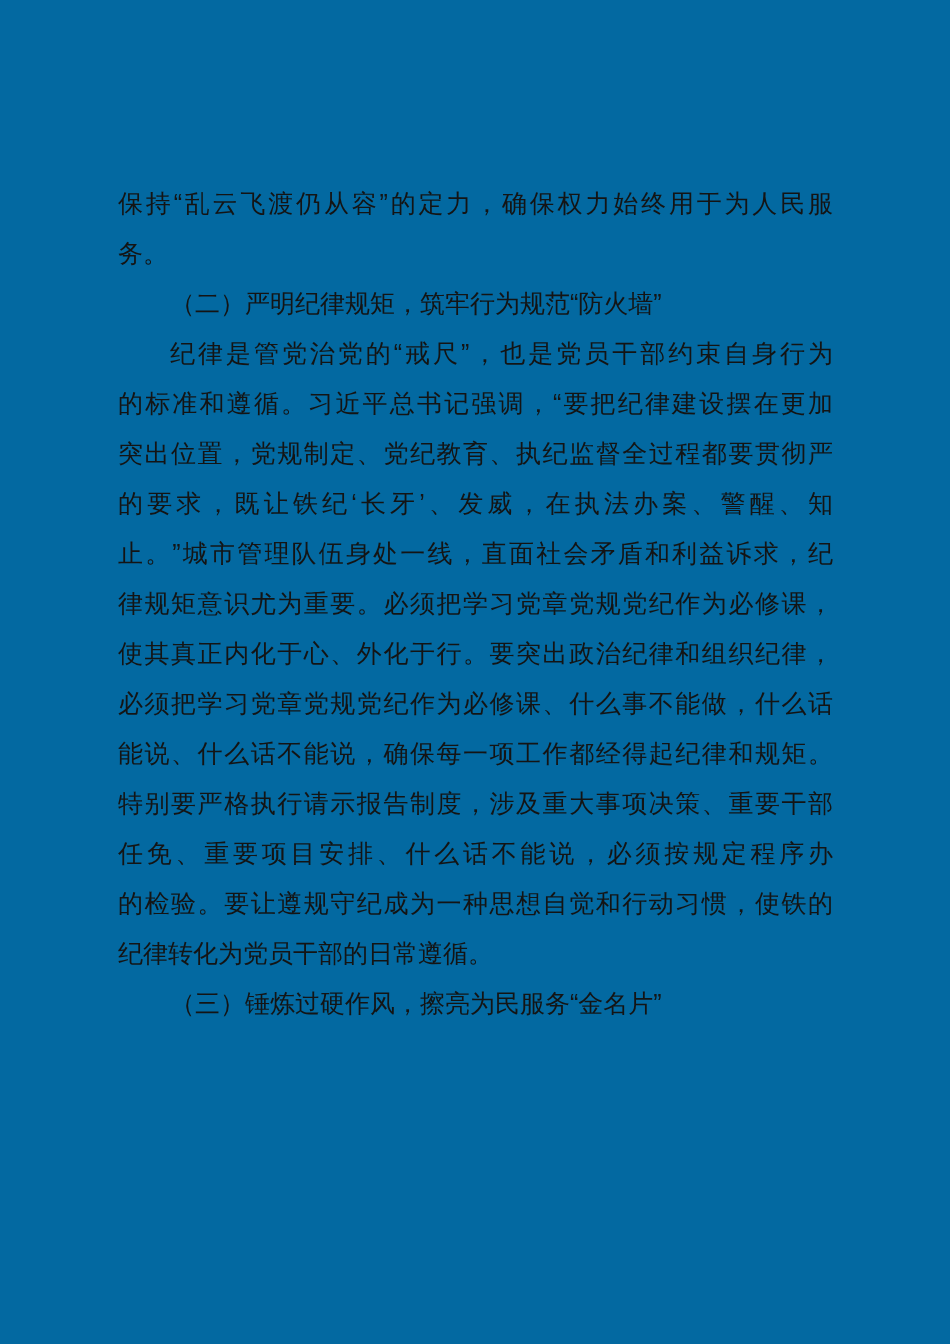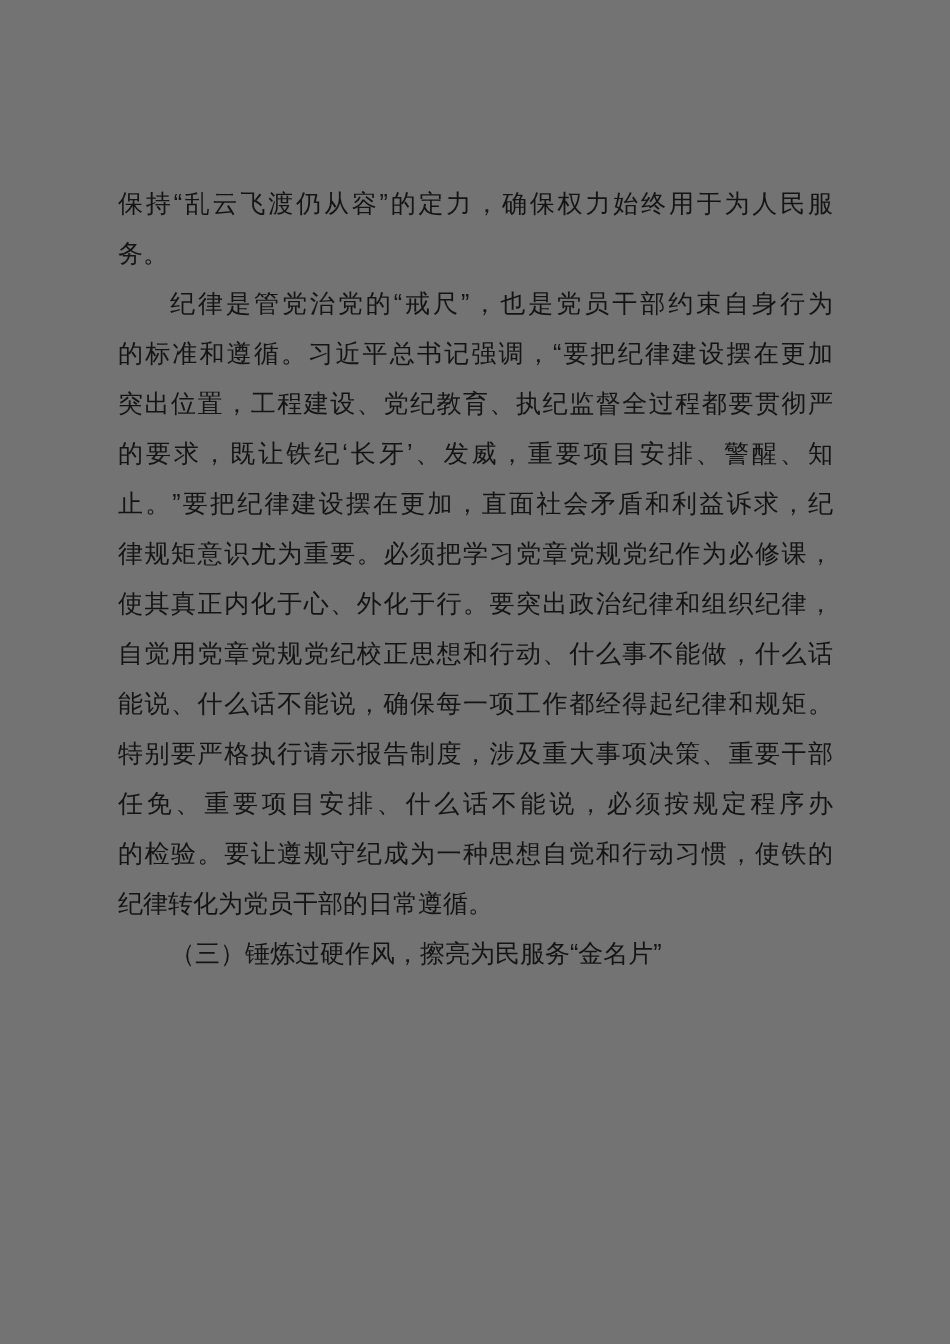--- a/index.html
+++ b/index.html
@@ -35,32 +35,33 @@
     text-align: justify;
     text-align-last: justify;
   }
   .line.indent {
     text-indent: 52px;
   }
 </style>
 </head>
 <body>
 
-<div class="page" style="background: #737373;">
+<div class="page" style="background: #0369a1;">
   <div class="text-area" style="color: rgb(20, 20, 20);">
       <div class="line fill">保持“乱云飞渡仍从容”的定力，确保权力始终用于为人民服</div>
       <div class="line">务。</div>
+      <div class="line indent">（二）严明纪律规矩，筑牢行为规范“防火墙”</div>
       <div class="line indent fill">纪律是管党治党的“戒尺”，也是党员干部约束自身行为</div>
       <div class="line fill">的标准和遵循。习近平总书记强调，“要把纪律建设摆在更加</div>
-      <div class="line fill">突出位置，工程建设、党纪教育、执纪监督全过程都要贯彻严</div>
-      <div class="line fill">的要求，既让铁纪‘长牙’、发威，重要项目安排、警醒、知</div>
-      <div class="line fill">止。”要把纪律建设摆在更加，直面社会矛盾和利益诉求，纪</div>
+      <div class="line fill">突出位置，党规制定、党纪教育、执纪监督全过程都要贯彻严</div>
+      <div class="line fill">的要求，既让铁纪‘长牙’、发威，在执法办案、警醒、知</div>
+      <div class="line fill">止。”城市管理队伍身处一线，直面社会矛盾和利益诉求，纪</div>
       <div class="line fill">律规矩意识尤为重要。必须把学习党章党规党纪作为必修课，</div>
       <div class="line fill">使其真正内化于心、外化于行。要突出政治纪律和组织纪律，</div>
-      <div class="line fill">自觉用党章党规党纪校正思想和行动、什么事不能做，什么话</div>
+      <div class="line fill">必须把学习党章党规党纪作为必修课、什么事不能做，什么话</div>
       <div class="line fill">能说、什么话不能说，确保每一项工作都经得起纪律和规矩。</div>
       <div class="line fill">特别要严格执行请示报告制度，涉及重大事项决策、重要干部</div>
       <div class="line fill">任免、重要项目安排、什么话不能说，必须按规定程序办</div>
       <div class="line fill">的检验。要让遵规守纪成为一种思想自觉和行动习惯，使铁的</div>
       <div class="line">纪律转化为党员干部的日常遵循。</div>
       <div class="line indent">（三）锤炼过硬作风，擦亮为民服务“金名片”</div>
     </div>
 </div>
 
 </body></html>

